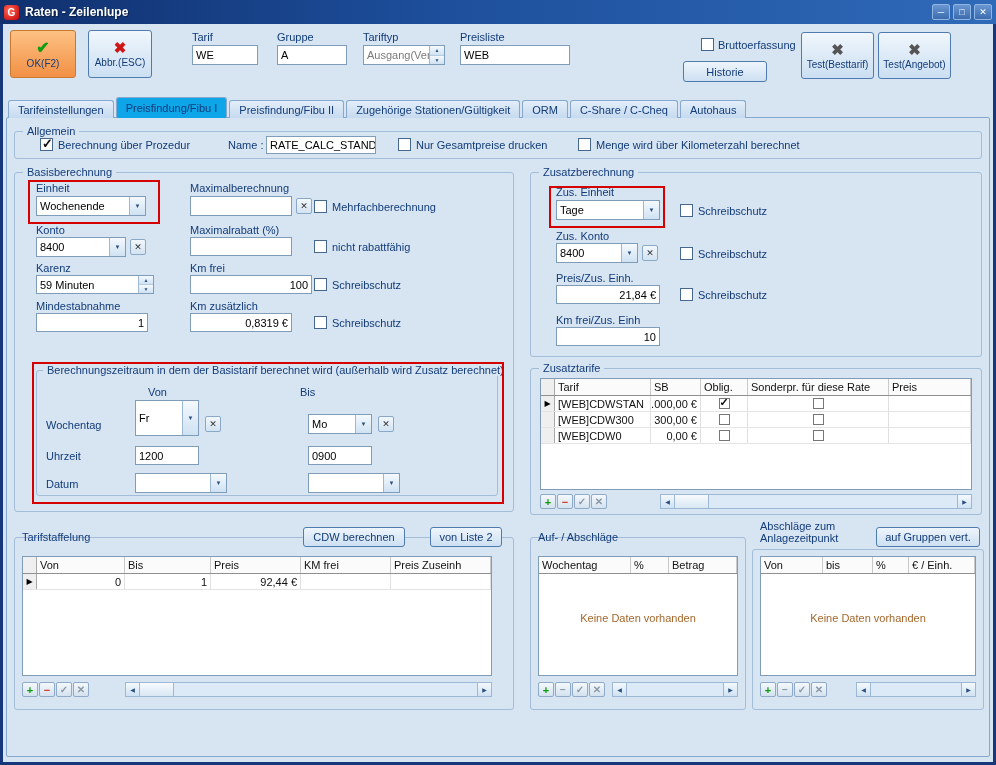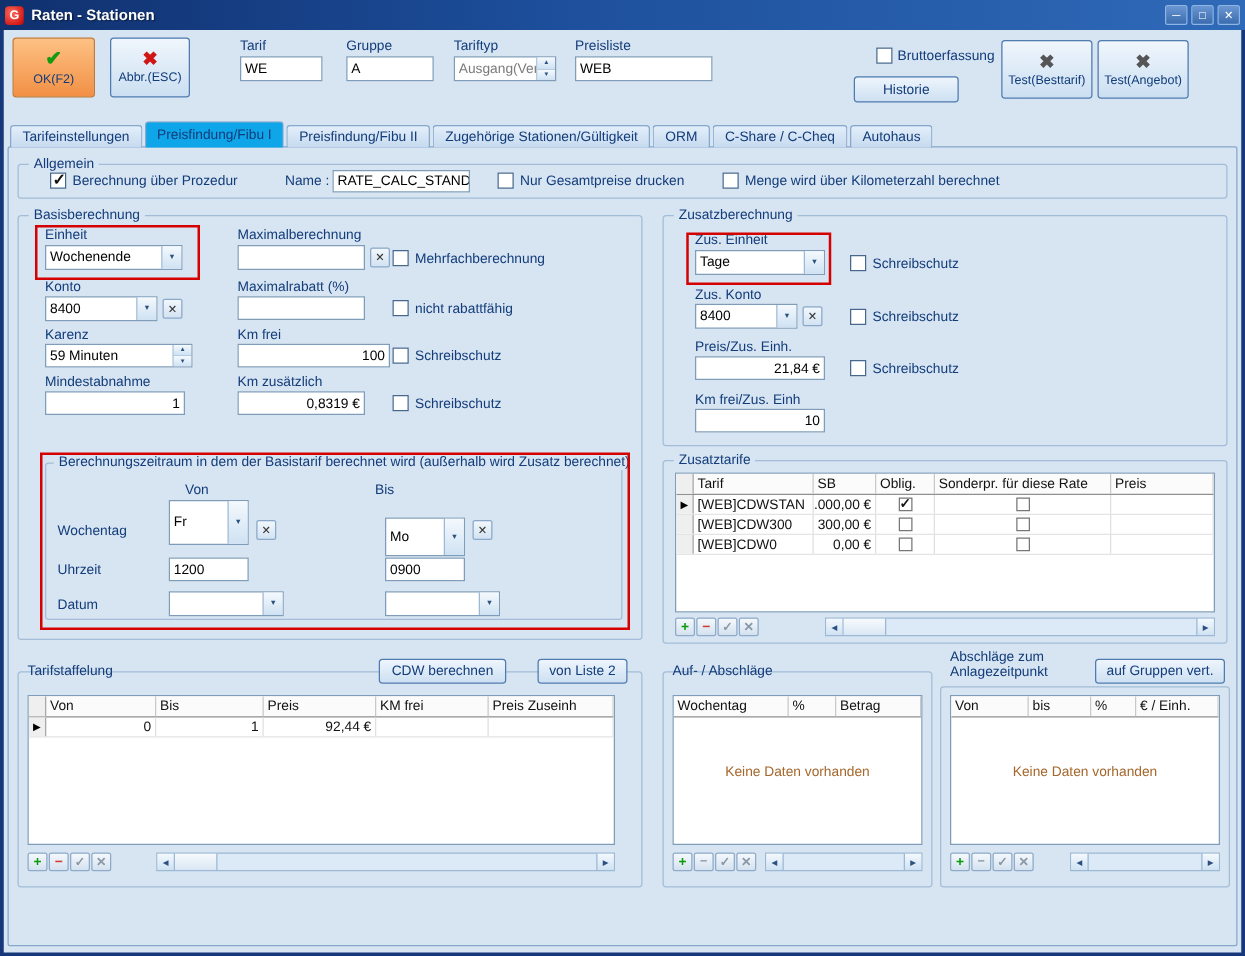--- a/index.html
+++ b/index.html
@@ -106,21 +106,21 @@
 
   .hl { position:absolute; border:2px solid #d50000; pointer-events:none; z-index:6; }
 </style>
 </head>
 <body>
 
 <div id="app">
 
   <div class="titlebar">
     <span class="title-icon">G</span>
-    <span class="title-text">Raten - Stationen</span>
+    <span class="title-text">Raten - Zeilenlupe</span>
     <span class="winbtn">─</span>
     <span class="winbtn">□</span>
     <span class="winbtn">✕</span>
   </div>
   <div class="frame" style="left:0;top:24px;width:3px;height:741px"></div>
   <div class="frame" style="left:993px;top:24px;width:3px;height:741px"></div>
   <div class="frame" style="left:0;top:762px;width:996px;height:3px"></div>
 
   <div class="bigbtn ok" style="left:10px;top:30px;width:66px;height:48px">
     <span class="icon-check">✔</span>
@@ -240,21 +240,21 @@
   </div>
   <span class="lbl" style="left:148px;top:386px">Von</span>
   <span class="lbl" style="left:300px;top:386px">Bis</span>
 
   <span class="lbl" style="left:46px;top:419px">Wochentag</span>
   <div class="dd" style="left:135px;top:400px;width:64px;height:36px">
     <span class="ddtext">Fr</span>
     <span class="ddarrow">▼</span>
   </div>
   <span class="xbtn" style="left:205px;top:416px">✕</span>
-  <div class="dd" style="left:308px;top:414px;width:64px;height:31px">
+  <div class="dd" style="left:308px;top:414px;width:64px;height:20px">
     <span class="ddtext">Mo</span>
     <span class="ddarrow">▼</span>
   </div>
   <span class="xbtn" style="left:378px;top:416px">✕</span>
 
   <span class="lbl" style="left:46px;top:450px">Uhrzeit</span>
   <div class="field" style="left:135px;top:446px;width:64px;height:19px">1200</div>
   <div class="field" style="left:308px;top:446px;width:64px;height:19px">0900</div>
 
   <span class="lbl" style="left:46px;top:478px">Datum</span>

